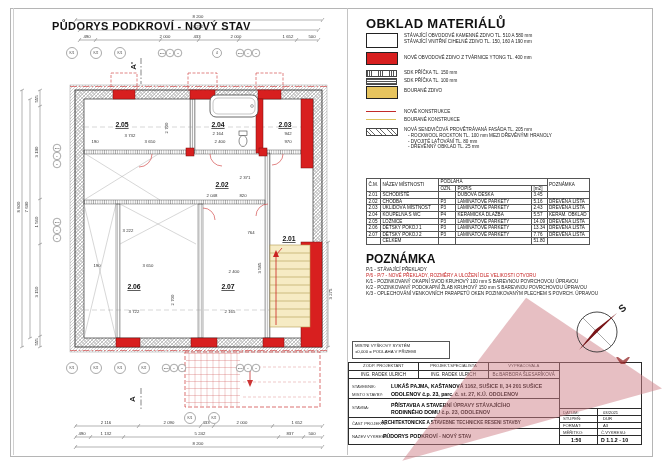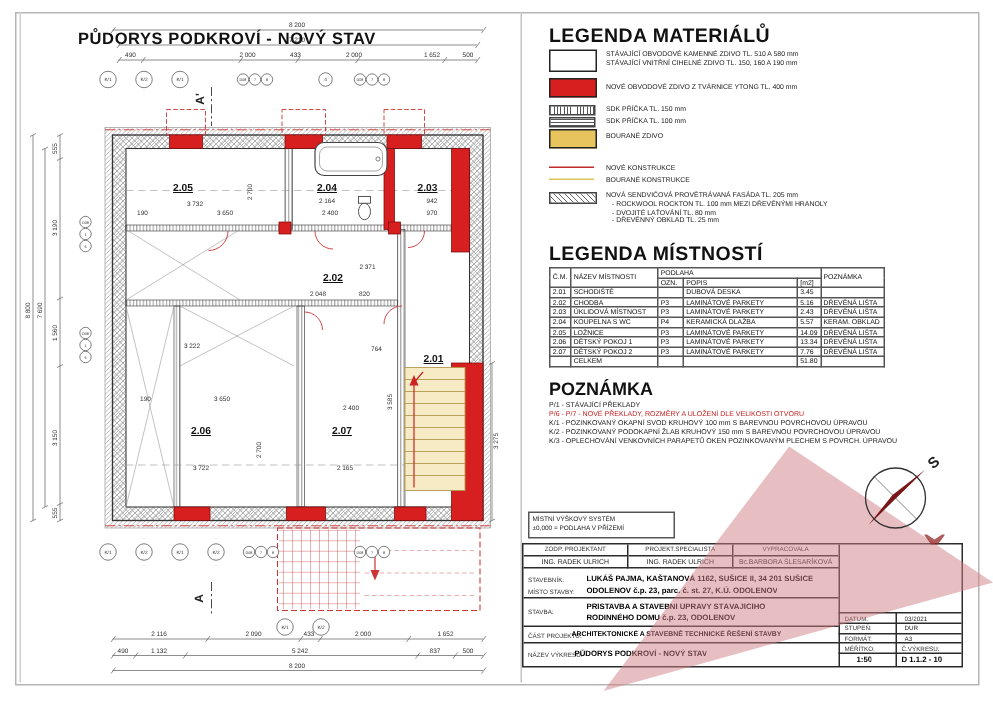--- a/index.html
+++ b/index.html
@@ -297,21 +297,21 @@
       <text class="mk" x="214" y="419.3">K/2</text>
       <text class="mk2" x="57" y="149">D08</text>
       <text class="mk2" x="57" y="157">1</text>
       <text class="mk2" x="57" y="165">5</text>
       <text class="mk2" x="57" y="223">D08</text>
       <text class="mk2" x="57" y="231">1</text>
       <text class="mk2" x="57" y="239">5</text>
     </g>
   </svg>
 
-  <div class="abs h1" style="left:366px;top:16px">LEGENDA MATERIÁLŮ</div>
+  <div class="abs h1" style="left:366px;top:16px">OBKLAD MATERIÁLŮ</div>
 
   <div class="abs sw" style="left:366px;top:33px;width:30px;height:13px"></div>
   <div class="abs lt" style="left:404px;top:32.5px">STÁVAJÍCÍ OBVODOVÉ KAMENNÉ ZDIVO TL. 510 A 580 mm</div>
   <div class="abs lt" style="left:404px;top:38.5px">STÁVAJÍCÍ VNITŘNÍ CIHELNÉ ZDIVO TL. 150, 160 A 190 mm</div>
 
   <div class="abs sw-red" style="left:366px;top:52px;width:30px;height:11px"></div>
   <div class="abs lt" style="left:404px;top:55px">NOVÉ OBVODOVÉ ZDIVO Z TVÁRNICE YTONG TL. 400 mm</div>
 
   <div class="abs sw-vl" style="left:366px;top:70px;width:29px;height:5px"></div>
   <div class="abs lt" style="left:404px;top:70px">SDK PŘÍČKA TL. 150 mm</div>
@@ -327,21 +327,20 @@
 
   <div class="abs ln-yel" style="left:366px;top:118.5px;width:30px;height:1.6px"></div>
   <div class="abs lt" style="left:404px;top:116.5px">BOURANÉ KONSTRUKCE</div>
 
   <div class="abs sw-dg" style="left:366px;top:128px;width:30px;height:6px"></div>
   <div class="abs lt" style="left:404px;top:127px">NOVÁ SENDVIČOVÁ PROVĚTRÁVANÁ FASÁDA TL. 205 mm</div>
   <div class="abs lt" style="left:408px;top:133px">- ROCKWOOL ROCKTON TL. 100 mm MEZI DŘEVĚNÝMI HRANOLY</div>
   <div class="abs lt" style="left:408px;top:138.5px">- DVOJITÉ LAŤOVÁNÍ TL. 80 mm</div>
   <div class="abs lt" style="left:408px;top:144px">- DŘEVĚNNÝ OBKLAD TL. 25 mm</div>
 
-  <div class="abs h1" style="left:366px;top:161px">LEGENDA MÍSTNOSTÍ</div>
 
   <table id="rooms-table">
     <colgroup>
         <col style="width:14px">
         <col style="width:58px">
         <col style="width:17px">
         <col style="width:76px">
         <col style="width:15px">
         <col style="width:42px">
       </colgroup>

